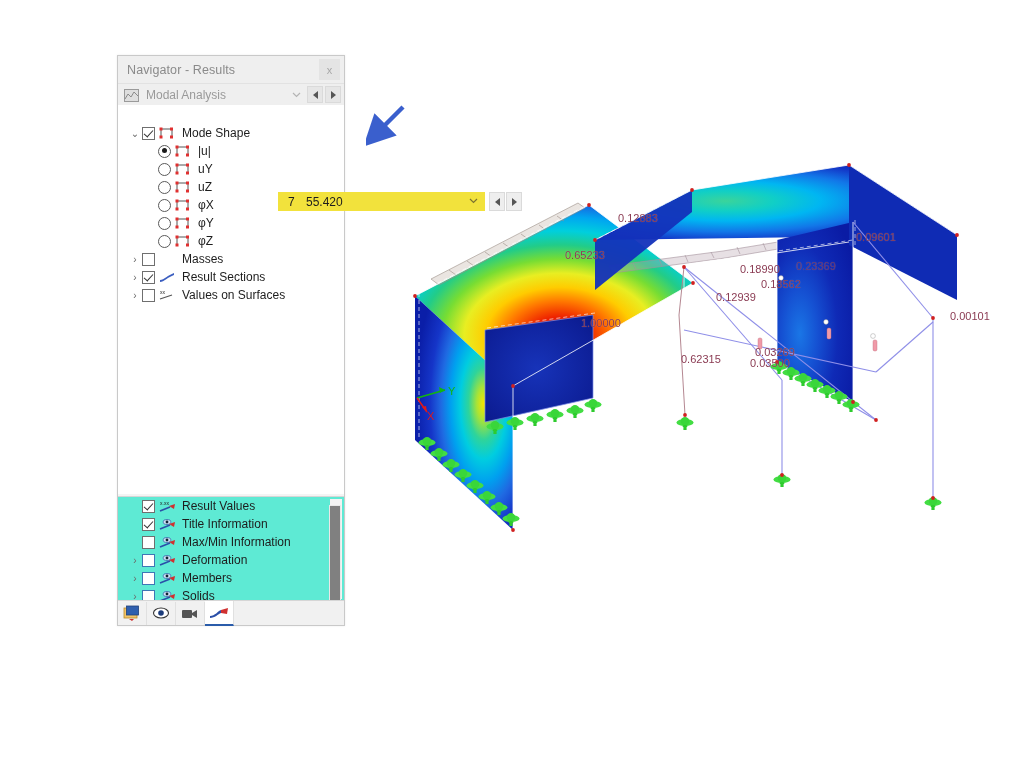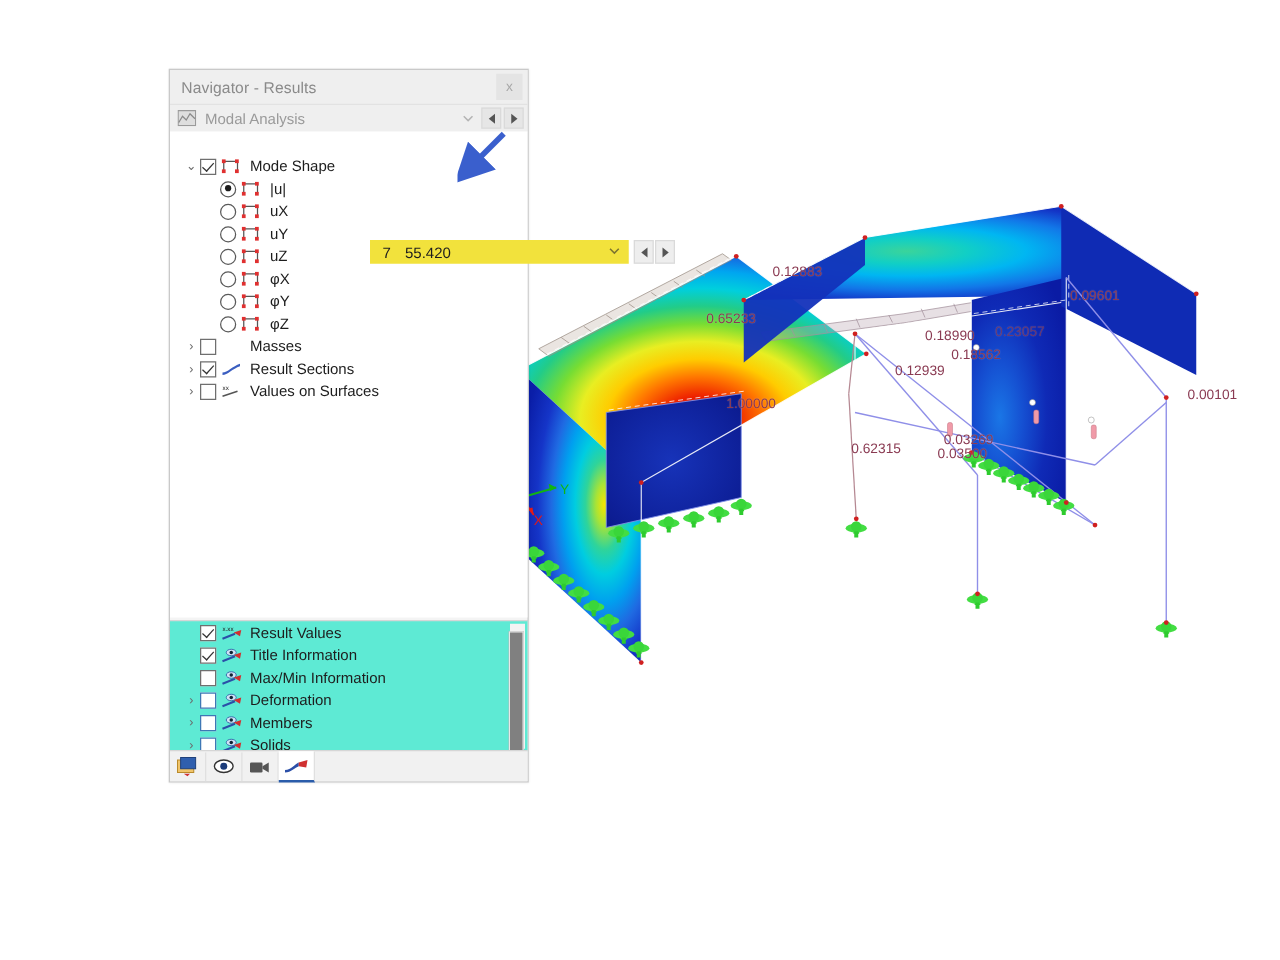--- a/index.html
+++ b/index.html
@@ -7,22 +7,22 @@
     width: 1024px; height: 768px;
     background: #ffffff;
     font-family: "Liberation Sans", sans-serif;
     overflow: hidden;
   }
   #root { position: relative; width: 1024px; height: 768px; background:#fff; }
 
   
   .panel {
     position: absolute;
-    left: 135px; top: 55px;
-    width: 288px; height: 571px;
+    left: 117px; top: 55px;
+    width: 228px; height: 571px;
     background: #f4f4f4;
     border: 1px solid #c9c9c9;
     box-sizing: border-box;
     box-shadow: 0 0 2px rgba(0,0,0,.08);
   }
   .panel-title {
     position: relative;
     height: 27px;
     background: #efefef;
     border-bottom: 1px solid #e2e2e2;
@@ -421,21 +421,21 @@
     </svg>
 
     
     <div>
       <span class="vlabel" style="left:162px;top:99px;">0.65233</span>
       <span class="vlabel" style="left:215px;top:62px;">0.12883</span>
       <span class="vlabel" style="left:178px;top:167px;">1.00000</span>
       <span class="vlabel" style="left:270px;top:141px;margin-left:43px;">0.12939</span>
       <span class="vlabel" style="left:337px;top:113px;">0.18990</span>
       <span class="vlabel" style="left:358px;top:128px;">0.18562</span>
-      <span class="vlabel" style="left:393px;top:110px;opacity:.72;">0.23057</span>
+      <span class="vlabel" style="left:393px;top:110px;opacity:.72;">0.23369</span>
       <span class="vlabel" style="left:453px;top:81px;">0.09601</span>
       <span class="vlabel" style="left:527px;top:160px;padding-left:20px;">0.00101</span>
       <span class="vlabel" style="left:258px;top:203px;padding-left:20px;">0.62315</span>
       <span class="vlabel" style="left:352px;top:196px;">0.03269</span>
       <span class="vlabel" style="left:347px;top:207px;">0.03500</span>
     </div>
   </div>
 
   <div class="panel">
 
@@ -492,33 +492,20 @@
               <path d="M2 10 L2 2 L13 2 L13 10" fill="none" stroke="#555" stroke-width="1"></path>
               <rect x="0.5" y="0.5" width="3" height="3" fill="#e03030"></rect>
               <rect x="11" y="0.5" width="3" height="3" fill="#e03030"></rect>
               <rect x="0.5" y="8.5" width="3" height="3" fill="#e03030"></rect>
               <rect x="11" y="8.5" width="3" height="3" fill="#e03030"></rect>
             </svg>
         </span>
         <span class="tlabel">|u|</span>
       </div>
 
-      <div class="trow" style="padding-left:40px;">
-        <span class="rb"></span>
-        <span class="ticon">
-          <svg width="15" height="12" viewBox="0 0 15 12">
-              <path d="M2 10 L2 2 L13 2 L13 10" fill="none" stroke="#555" stroke-width="1"></path>
-              <rect x="0.5" y="0.5" width="3" height="3" fill="#e03030"></rect>
-              <rect x="11" y="0.5" width="3" height="3" fill="#e03030"></rect>
-              <rect x="0.5" y="8.5" width="3" height="3" fill="#e03030"></rect>
-              <rect x="11" y="8.5" width="3" height="3" fill="#e03030"></rect>
-            </svg>
-        </span>
-        <span class="tlabel">uX</span>
-      </div>
 
       <div class="trow" style="padding-left:40px;">
         <span class="rb"></span>
         <span class="ticon">
           <svg width="15" height="12" viewBox="0 0 15 12">
               <path d="M2 10 L2 2 L13 2 L13 10" fill="none" stroke="#555" stroke-width="1"></path>
               <rect x="0.5" y="0.5" width="3" height="3" fill="#e03030"></rect>
               <rect x="11" y="0.5" width="3" height="3" fill="#e03030"></rect>
               <rect x="0.5" y="8.5" width="3" height="3" fill="#e03030"></rect>
               <rect x="11" y="8.5" width="3" height="3" fill="#e03030"></rect>

